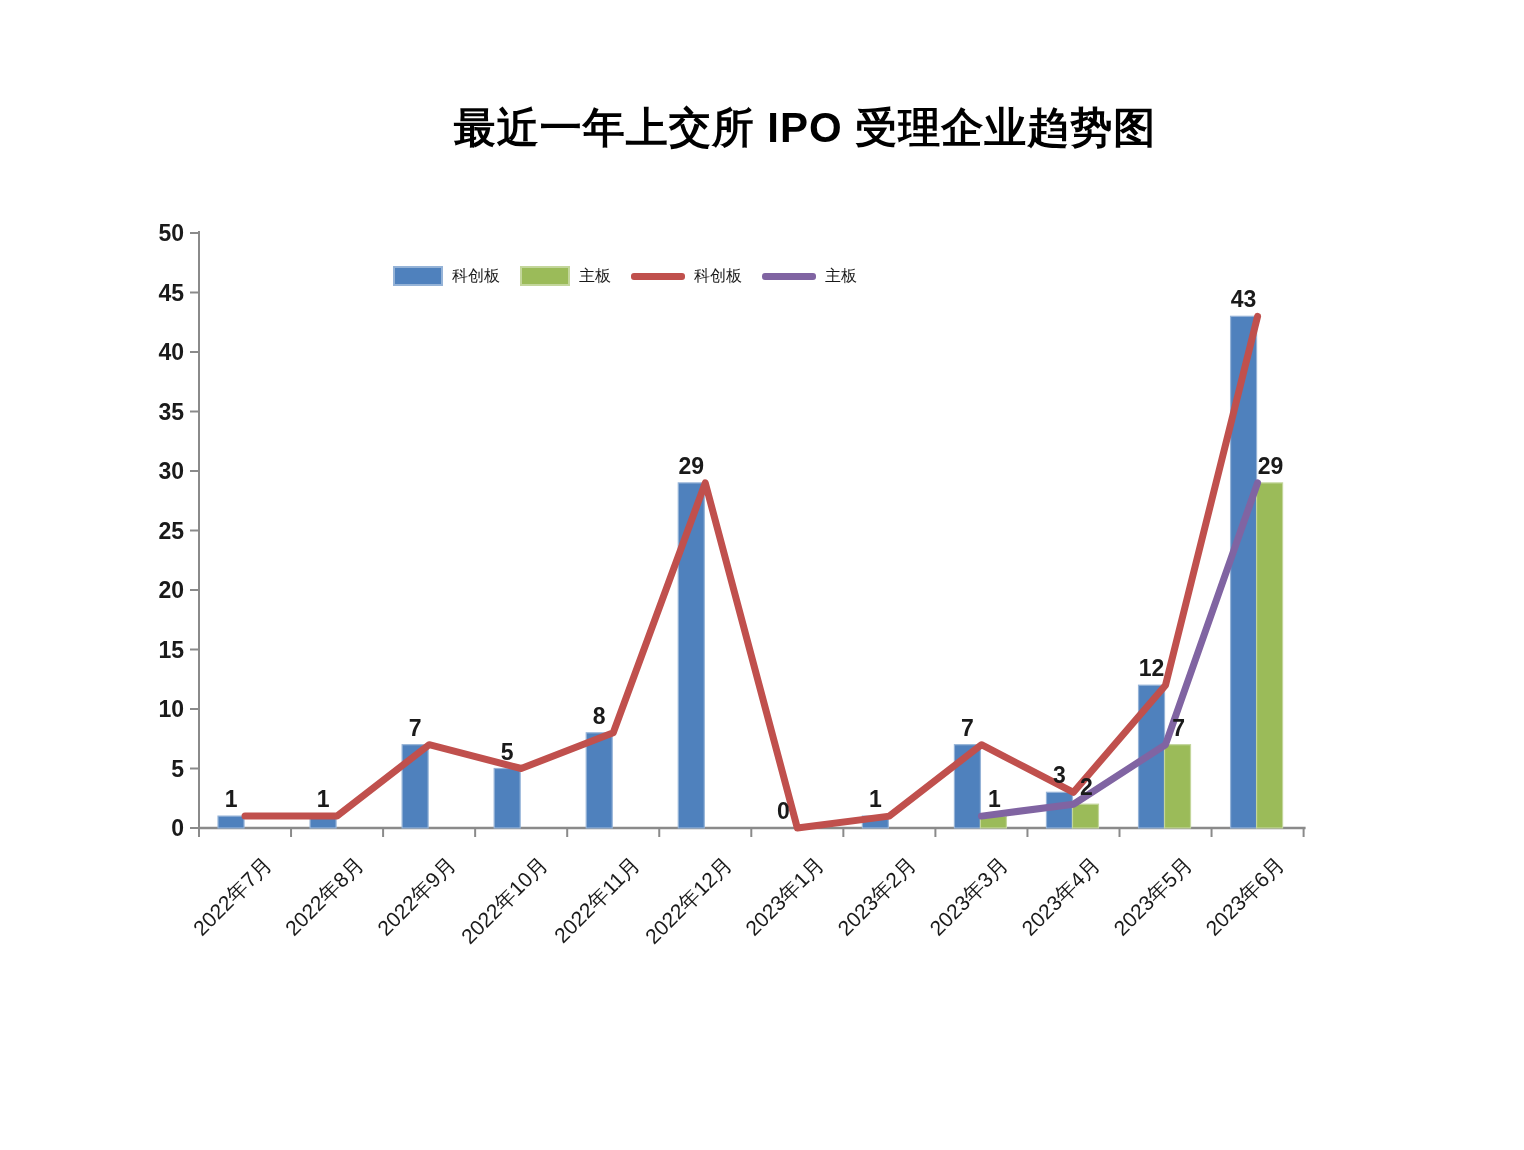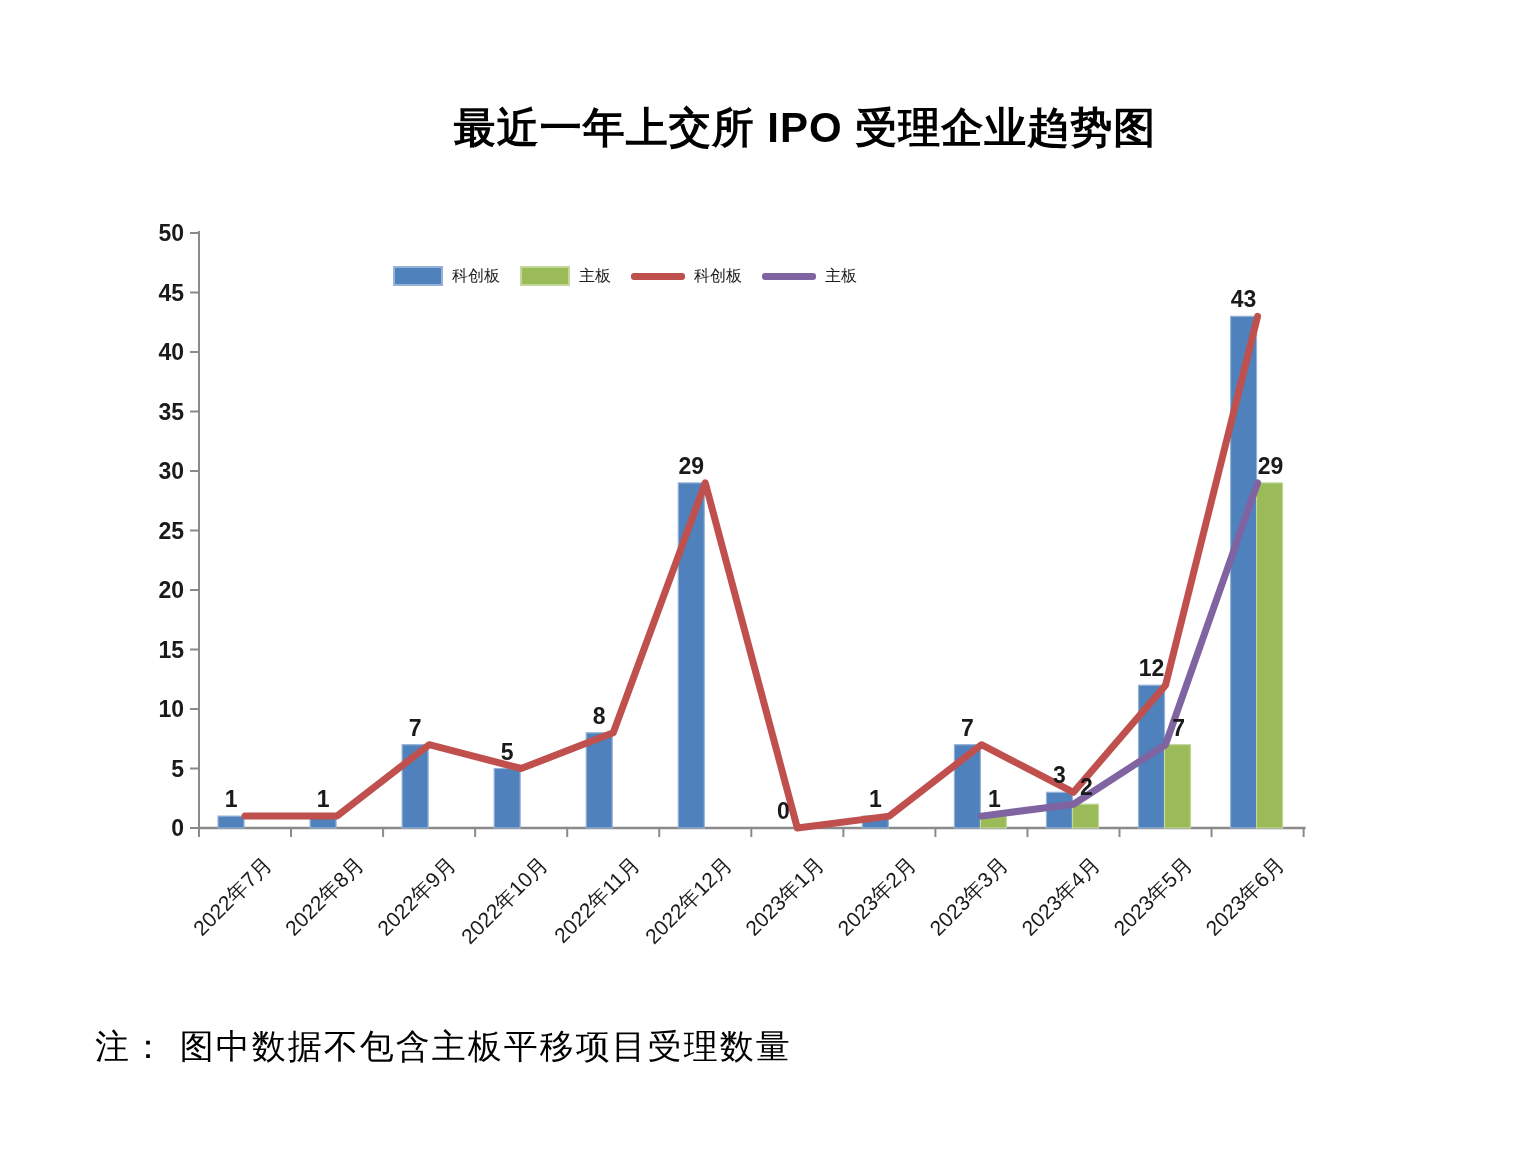--- a/index.html
+++ b/index.html
@@ -140,14 +140,13 @@
       <text x="875.375" y="807.1" text-anchor="middle" class="dlab">1</text>
       <text x="967.425" y="735.7" text-anchor="middle" class="dlab">7</text>
       <text x="1059.475" y="783.3" text-anchor="middle" class="dlab">3</text>
       <text x="1151.525" y="676.2" text-anchor="middle" class="dlab">12</text>
       <text x="1243.575" y="307.3" text-anchor="middle" class="dlab">43</text>
       <text x="994.425" y="807.1" text-anchor="middle" class="dlab">1</text>
       <text x="1086.475" y="795.2" text-anchor="middle" class="dlab">2</text>
       <text x="1178.525" y="735.7" text-anchor="middle" class="dlab">7</text>
       <text x="1270.575" y="473.9" text-anchor="middle" class="dlab">29</text>
     </svg>
-  <div class="note">注： 图中数据不包含主板平移项目受理数量</div>
 </div>
 
 </body></html>

